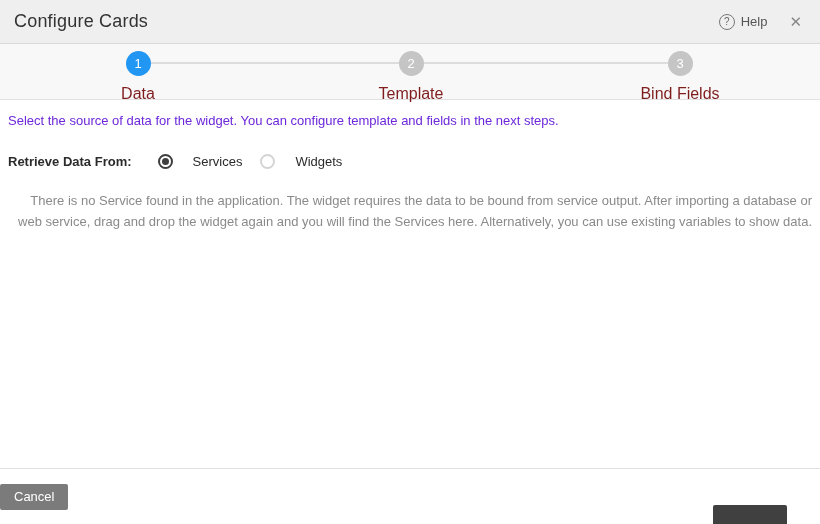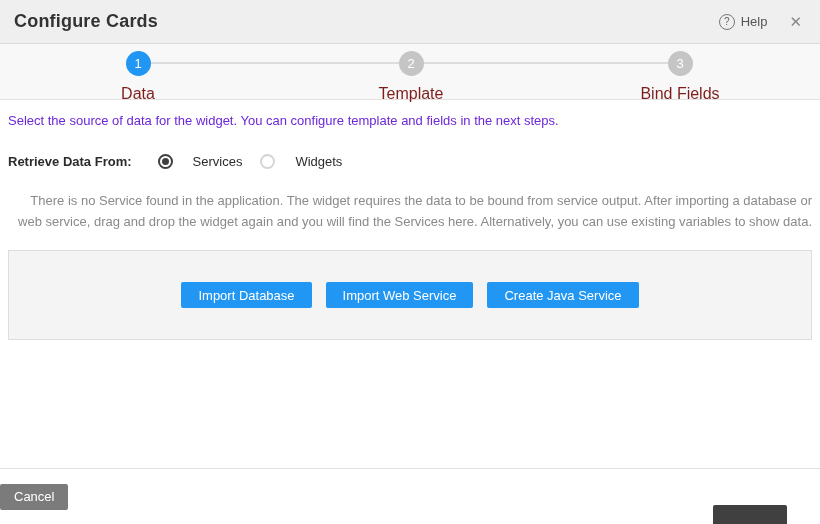--- a/index.html
+++ b/index.html
@@ -3,21 +3,21 @@
 <meta charset="utf-8">
 <style>
   * { margin:0; padding:0; box-sizing:border-box; }
   html,body { width:820px; height:524px; }
   body { font-family:"Liberation Sans", sans-serif; background:#ffffff; color:#333; }
   .dialog { position:relative; width:820px; height:524px; background:#fff; overflow:hidden; }
 
   
   .header { height:44px; background:#efefef; border-bottom:1px solid #d9d9d9;
             display:flex; align-items:center; padding:0 14px; }
-  .title { font-size:18px; font-weight:700; color:#333; letter-spacing:.2px; }
+  .title { font-size:18px; font-weight:400; color:#333; letter-spacing:.2px; }
   .header-right { margin-left:auto; display:flex; align-items:center; gap:10px; }
   .help { display:flex; align-items:center; gap:6px; cursor:pointer; color:#555; font-size:13px; }
   .help-icon { width:16px; height:16px; border:1px solid #777; border-radius:50%;
                display:inline-flex; align-items:center; justify-content:center;
                font-size:10px; color:#666; }
   .close { font-size:15px; color:#888; cursor:pointer; padding:2px 4px; margin-left:8px; }
 
   
   .stepper { position:relative; height:56px; background:#f8f8f8; border-bottom:1px solid #e2e2e2; }
   .step-line { position:absolute; top:18px; height:2px; background:#dcdcdc; }
@@ -107,25 +107,20 @@
 
       <span class="radio-option">
         <span class="radio radio--disabled"></span>
         <span class="radio-text">Widgets</span>
       </span>
 
     </div>
 
     <div class="message">There is no Service found in the application. The widget requires the data to be bound from service output. After importing a database or web service, drag and drop the widget again and you will find the Services here. Alternatively, you can use existing variables to show data.</div>
 
-    <div class="panel">
-      <button class="blue-btn">Import Database</button>
-      <button class="blue-btn">Import Web Service</button>
-      <button class="blue-btn">Create Java Service</button>
-    </div>
   </div>
 
   <div class="footer">
     <button class="btn btn-cancel">Cancel</button>
     <button class="btn btn-next">Next</button>
   </div>
 
 </div>
 
 </body></html>

